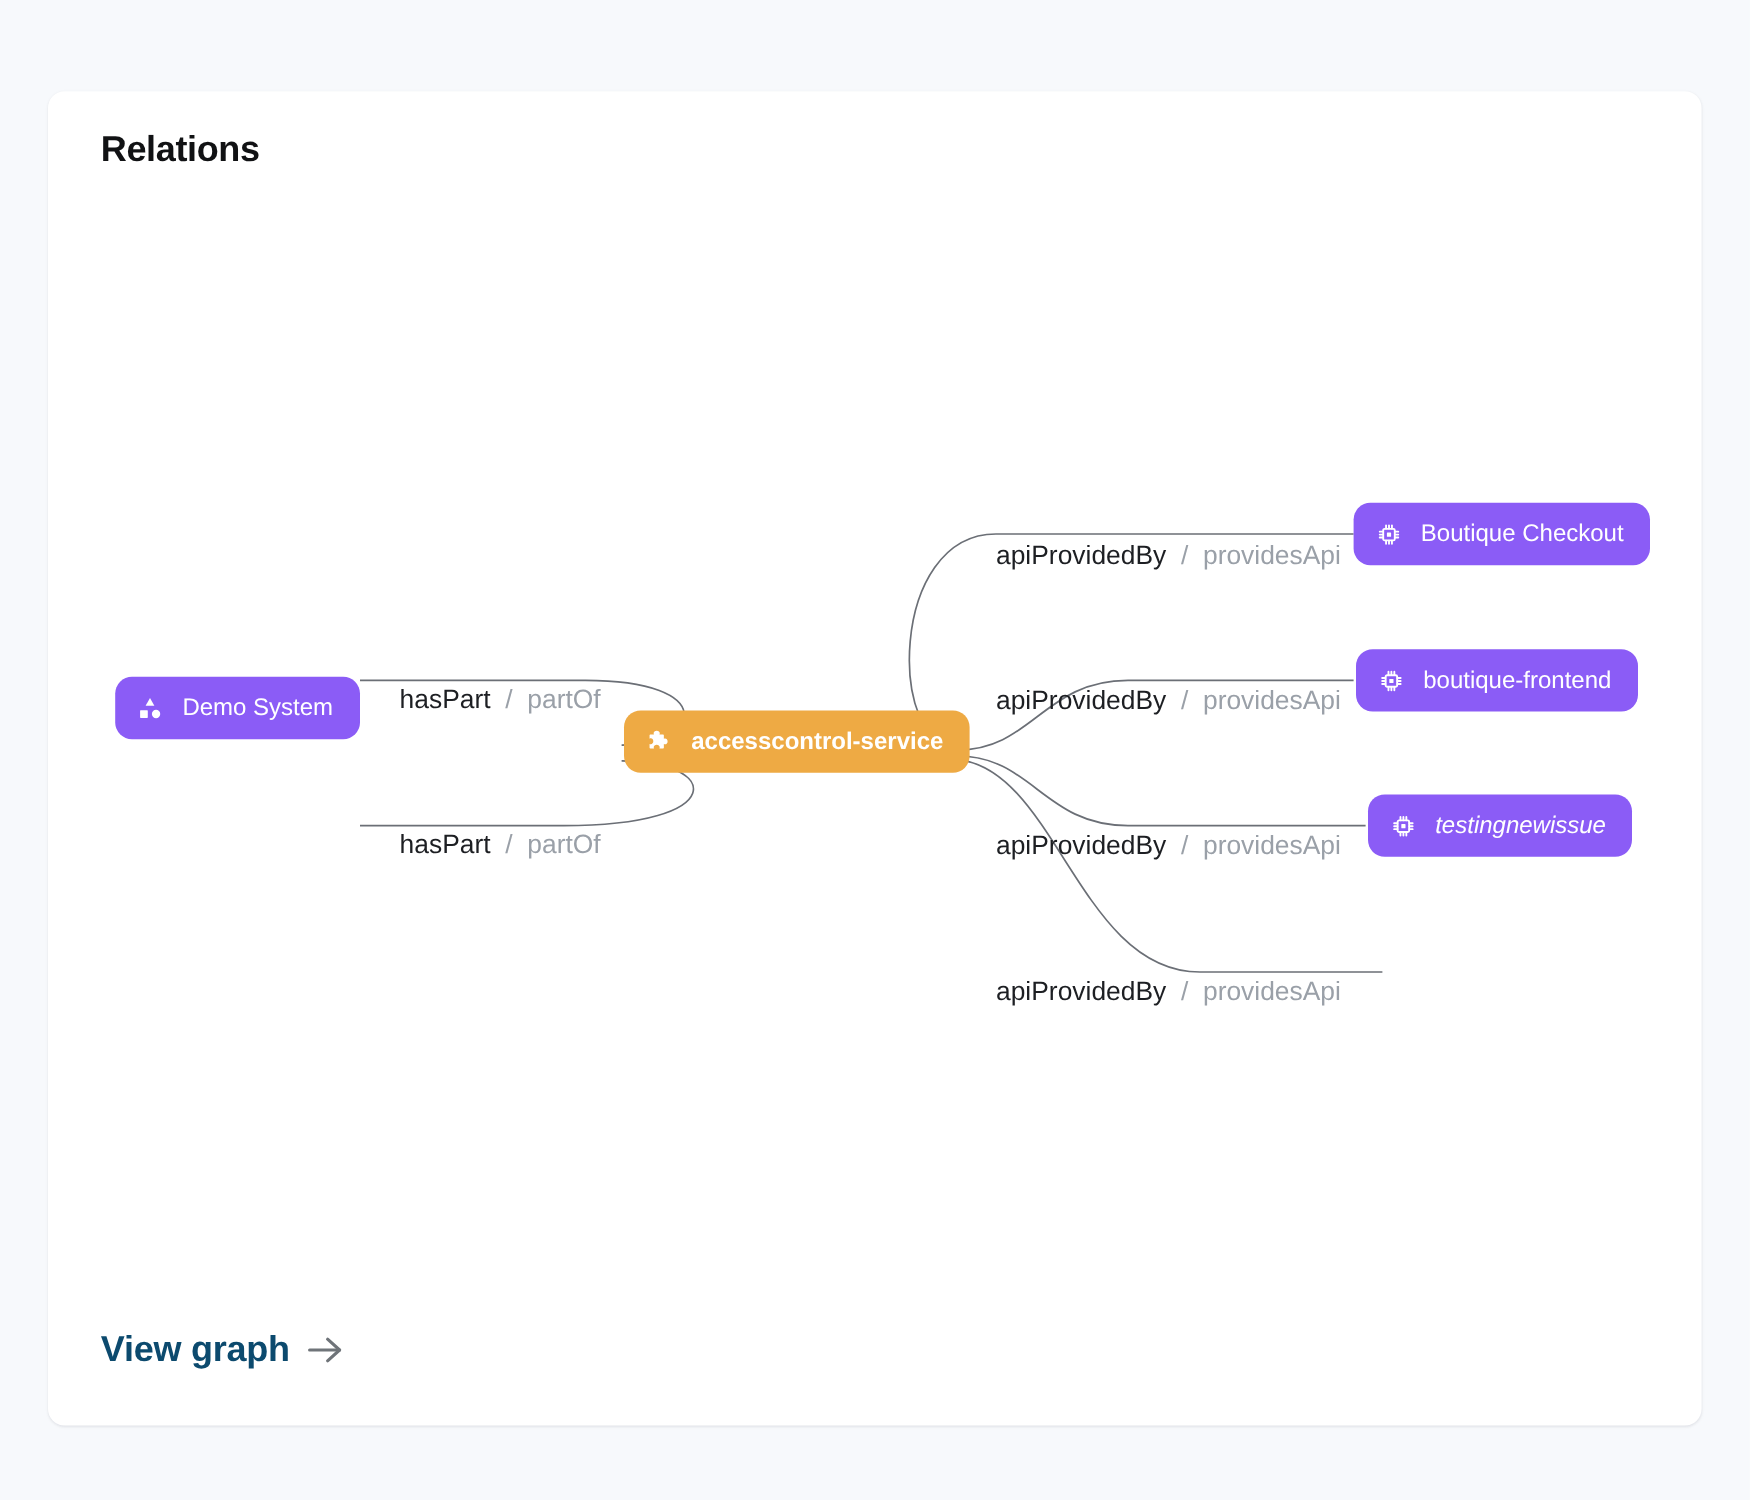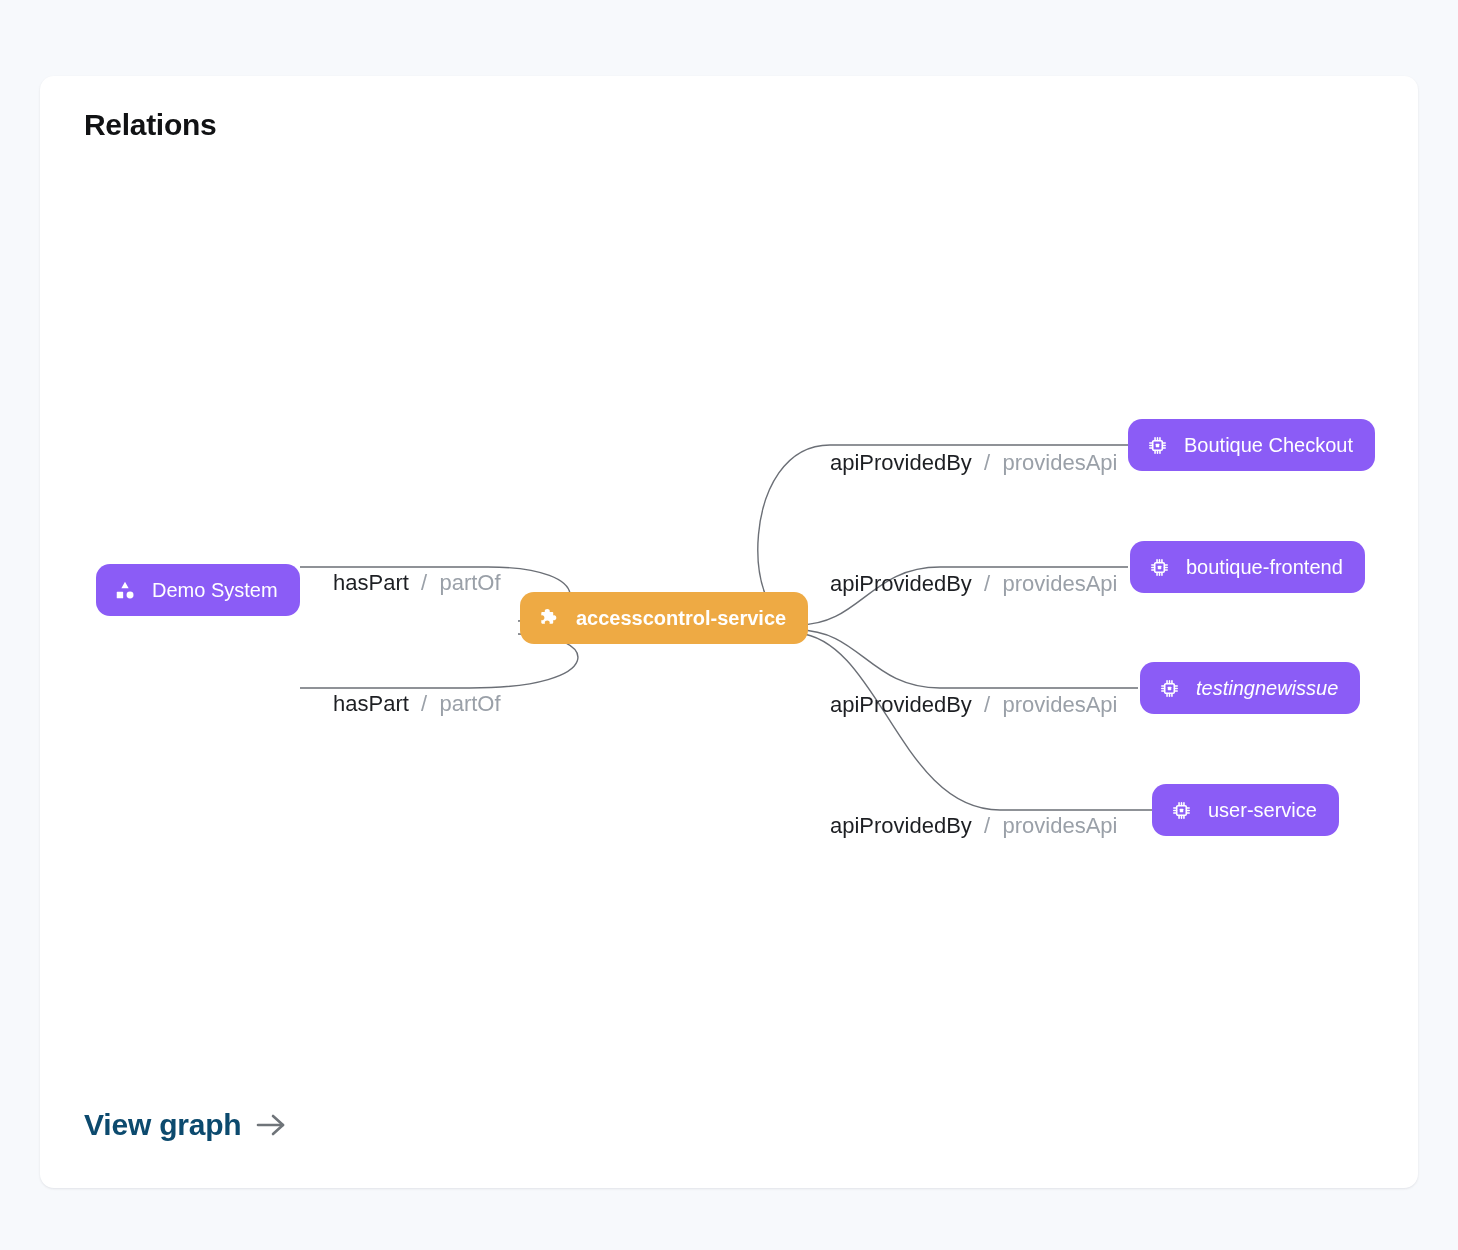--- a/index.html
+++ b/index.html
@@ -173,30 +173,20 @@
         <span class="node-icon">
           <svg width="21" height="21" viewBox="0 0 24 24" fill="none" stroke="#ffffff" stroke-width="1.8">
             <rect x="6.5" y="6.5" width="11" height="11" rx="1.4"></rect>
             <rect x="10" y="10" width="4" height="4" rx="0.5" fill="#ffffff" stroke="none"></rect>
             <path d="M9.2 3.2v3.1M12 3.2v3.1M14.8 3.2v3.1M9.2 17.7v3.1M12 17.7v3.1M14.8 17.7v3.1M3.2 9.2h3.1M3.2 12h3.1M3.2 14.8h3.1M17.7 9.2h3.1M17.7 12h3.1M17.7 14.8h3.1" stroke-linecap="round"></path>
           </svg>
         </span>
         <span class="node-label">testingnewissue</span>
       </div>
 
-      <div class="node blue" style="left:1112px; top:708px;">
-        <span class="node-icon">
-          <svg width="21" height="21" viewBox="0 0 24 24" fill="none" stroke="#ffffff" stroke-width="1.8">
-            <rect x="6.5" y="6.5" width="11" height="11" rx="1.4"></rect>
-            <rect x="10" y="10" width="4" height="4" rx="0.5" fill="#ffffff" stroke="none"></rect>
-            <path d="M9.2 3.2v3.1M12 3.2v3.1M14.8 3.2v3.1M9.2 17.7v3.1M12 17.7v3.1M14.8 17.7v3.1M3.2 9.2h3.1M3.2 12h3.1M3.2 14.8h3.1M17.7 9.2h3.1M17.7 12h3.1M17.7 14.8h3.1" stroke-linecap="round"></path>
-          </svg>
-        </span>
-        <span class="node-label">user-service</span>
-      </div>
 
       <div class="edge-label" style="left:790px; top:374px;">
         <span>apiProvidedBy</span>
         <span class="sep" style="white-space: pre;"> /</span>
         <span class="rev" style="white-space: pre;"> providesApi</span>
       </div>
 
       <div class="edge-label" style="left:790px; top:495px;">
         <span>apiProvidedBy</span>
         <span class="sep" style="white-space: pre;"> /</span>

